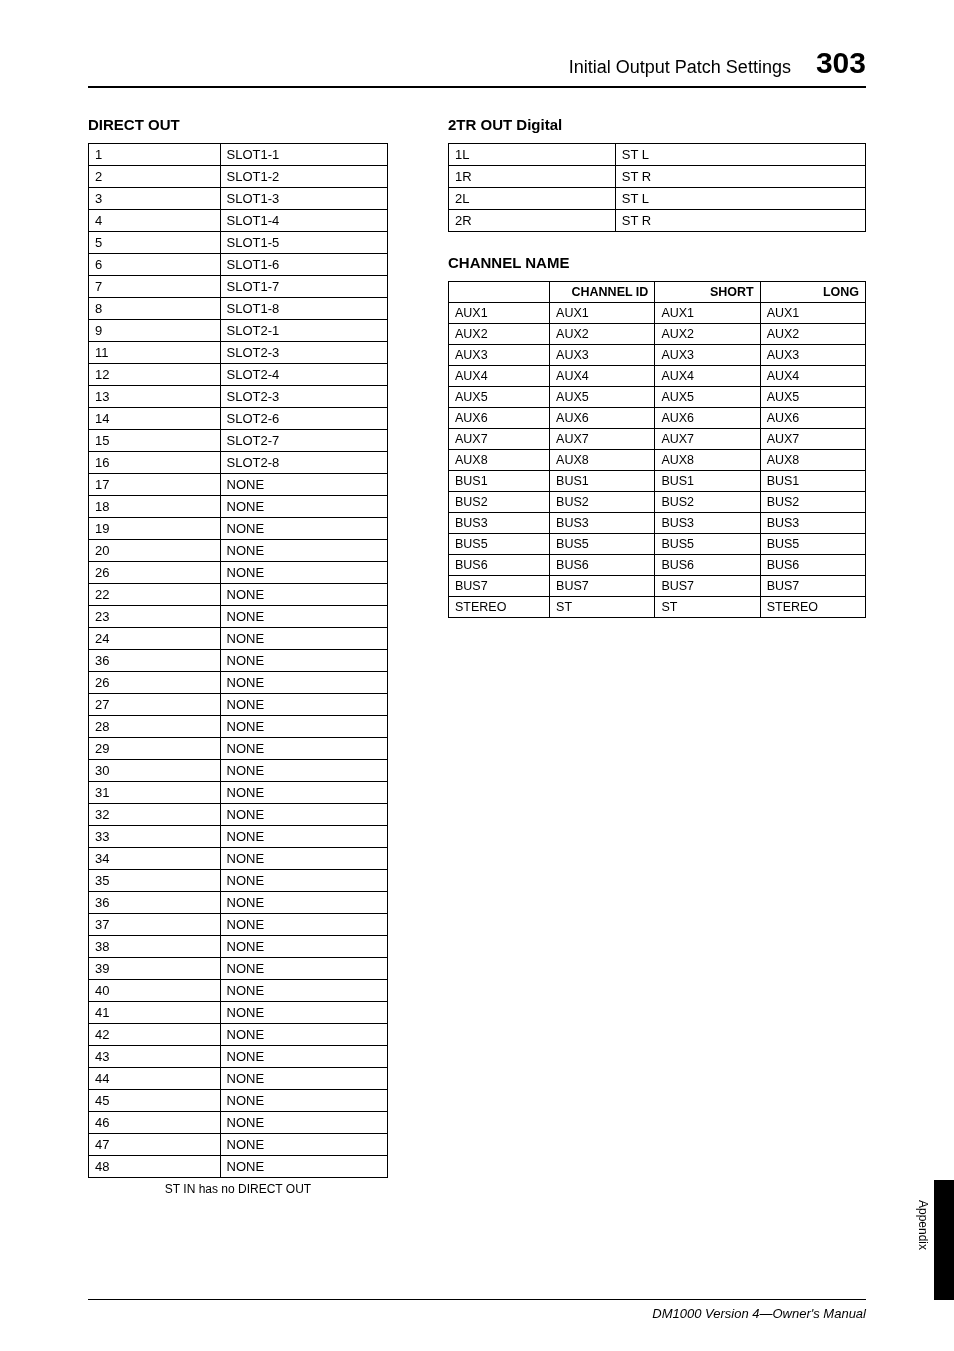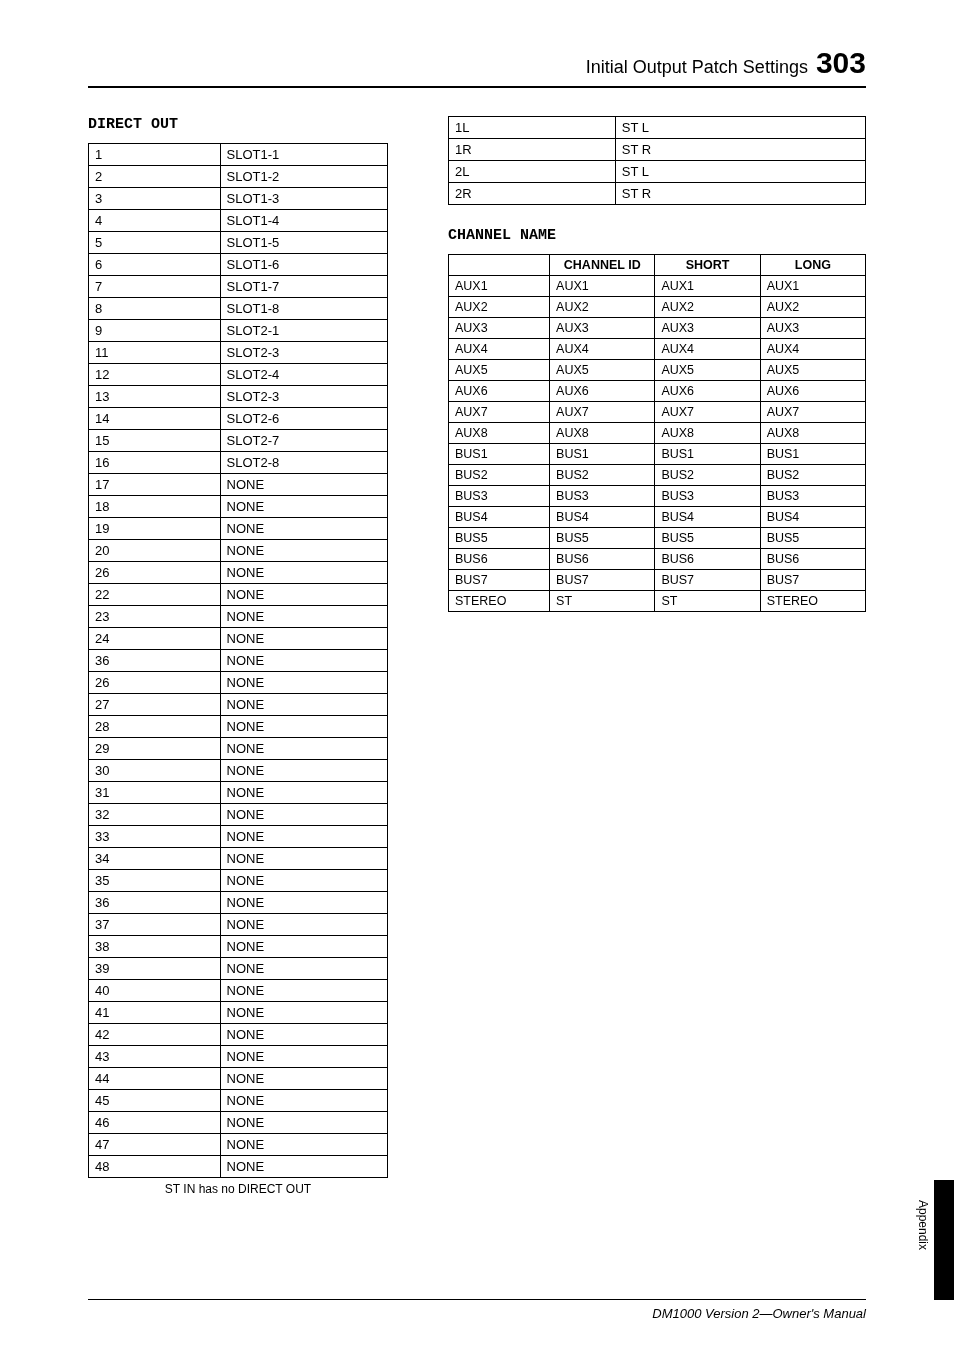--- a/index.html
+++ b/index.html
@@ -1,27 +1,27 @@
 <!DOCTYPE html>
 <html><head>
 <meta charset="utf-8">
 <style>
   * { box-sizing: border-box; margin: 0; padding: 0; }
   html, body { width: 954px; height: 1351px; background: #fff; font-family: Arial, Helvetica, sans-serif; color: #000; }
   .page { position: relative; width: 954px; height: 1351px; padding: 44px 88px 40px 88px; }
   .header-bar { position: relative; height: 44px; border-bottom: 2px solid #000; margin-bottom: 28px; }
   .header-title { position: absolute; right: 0; bottom: 6px; font-size: 18px; }
-  .page-number { font-size: 30px; font-weight: bold; margin-left: 3px; }
+  .page-number { font-size: 30px; font-weight: bold; margin-left: 20px; }
   .columns { display: flex; gap: 60px; }
   .col-left { width: 300px; }
   .col-right { flex: 1; }
-  .section-title { font-weight: bold; font-size: 15px; margin-bottom: 10px; font-family: Liberation Mono, monospace; }
+  .section-title { font-weight: bold; font-size: 15px; margin-bottom: 10px; }
   table { width: 100%; border-collapse: collapse; font-size: 13px; }
   th, td { border: 1px solid #000; padding: 3px 6px; text-align: left; height: 21px; }
-  th { font-weight: bold; text-align: center; }
+  th { font-weight: bold; text-align: right; }
   .note { font-size: 12px; text-align: center; margin-top: 4px; }
   .section-gap { height: 22px; }
   .tab { position: absolute; right: 0; top: 1180px; width: 20px; height: 120px; background: #000; }
   .tab-text { position: absolute; right: 24px; top: 1200px; writing-mode: vertical-rl; font-size: 12px; }
   .footer { position: absolute; bottom: 30px; right: 88px; font-size: 13px; font-style: italic; border-top: 1px solid #000; width: 778px; text-align: right; padding-top: 6px; }
   .tbl-2tr td:first-child { width: 40%; }
   .tbl-chan th, .tbl-chan td { font-size: 12.5px; }
   .tbl-chan td:first-child, .tbl-chan th:first-child { width: 24%; }
   .tbl-chan td, .tbl-chan th { width: 25%; }
   .tbl-do td:first-child { width: 44%; }
@@ -232,20 +232,21 @@
               <td>48</td>
               <td>NONE</td>
             </tr>
           </tbody>
       </table>
       <div class="note">ST IN has no DIRECT OUT</div>
     </div>
 
     <div class="col-right">
 
+      <div class="section-title">2TR OUT Digital</div>
       <table class="tbl-2tr">
         <tbody id="two-tr-body">
             <tr>
               <td>1L</td>
               <td>ST L</td>
             </tr>
             <tr>
               <td>1R</td>
               <td>ST R</td>
             </tr>
@@ -333,26 +334,20 @@
               <td>BUS2</td>
               <td>BUS2</td>
             </tr>
             <tr>
               <td>BUS3</td>
               <td>BUS3</td>
               <td>BUS3</td>
               <td>BUS3</td>
             </tr>
             <tr>
-              <td>BUS4</td>
-              <td>BUS4</td>
-              <td>BUS4</td>
-              <td>BUS4</td>
-            </tr>
-            <tr>
               <td>BUS5</td>
               <td>BUS5</td>
               <td>BUS5</td>
               <td>BUS5</td>
             </tr>
             <tr>
               <td>BUS6</td>
               <td>BUS6</td>
               <td>BUS6</td>
               <td>BUS6</td>
@@ -371,15 +366,15 @@
             </tr>
           </tbody>
       </table>
 
     </div>
   </div>
 
   <div class="tab"></div>
   <div class="tab-text">Appendix</div>
 
-  <div class="footer">DM1000 Version 2—Owner's Manual</div>
+  <div class="footer">DM1000 Version 4—Owner's Manual</div>
 
 </div>
 
 </body></html>

